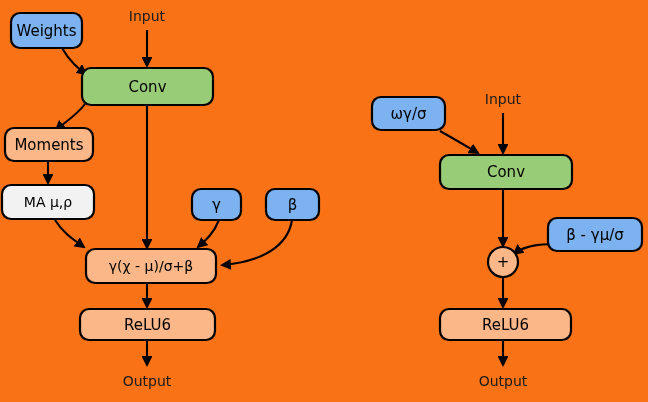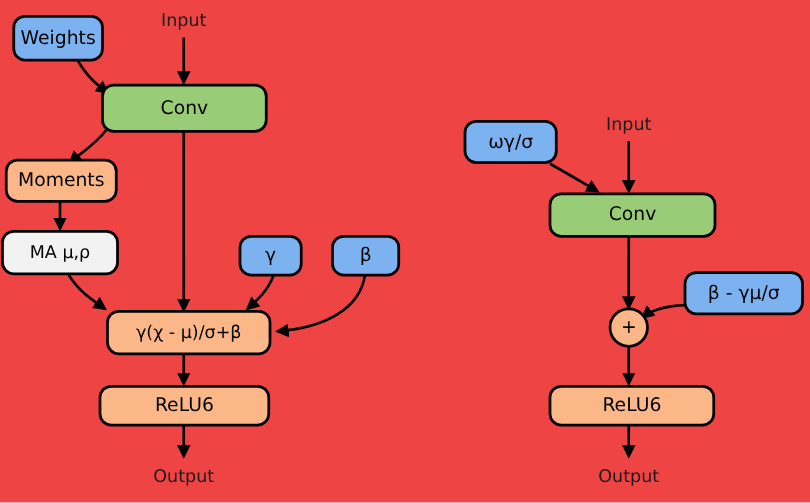--- a/index.html
+++ b/index.html
@@ -10,21 +10,21 @@
   body {
     width: 648px;
     height: 402px;
     font-family: "DejaVu Sans", sans-serif;
     overflow: hidden;
   }
   #diagram-root {
     position: relative;
     width: 648px;
     height: 402px;
-    background: #ef4444;
+    background: #f97316;
   }
   svg#diagram-svg {
     display: block;
     width: 648px;
     height: 402px;
   }
   .node-shape {
     stroke: #000000;
     stroke-width: 2.2;
   }

